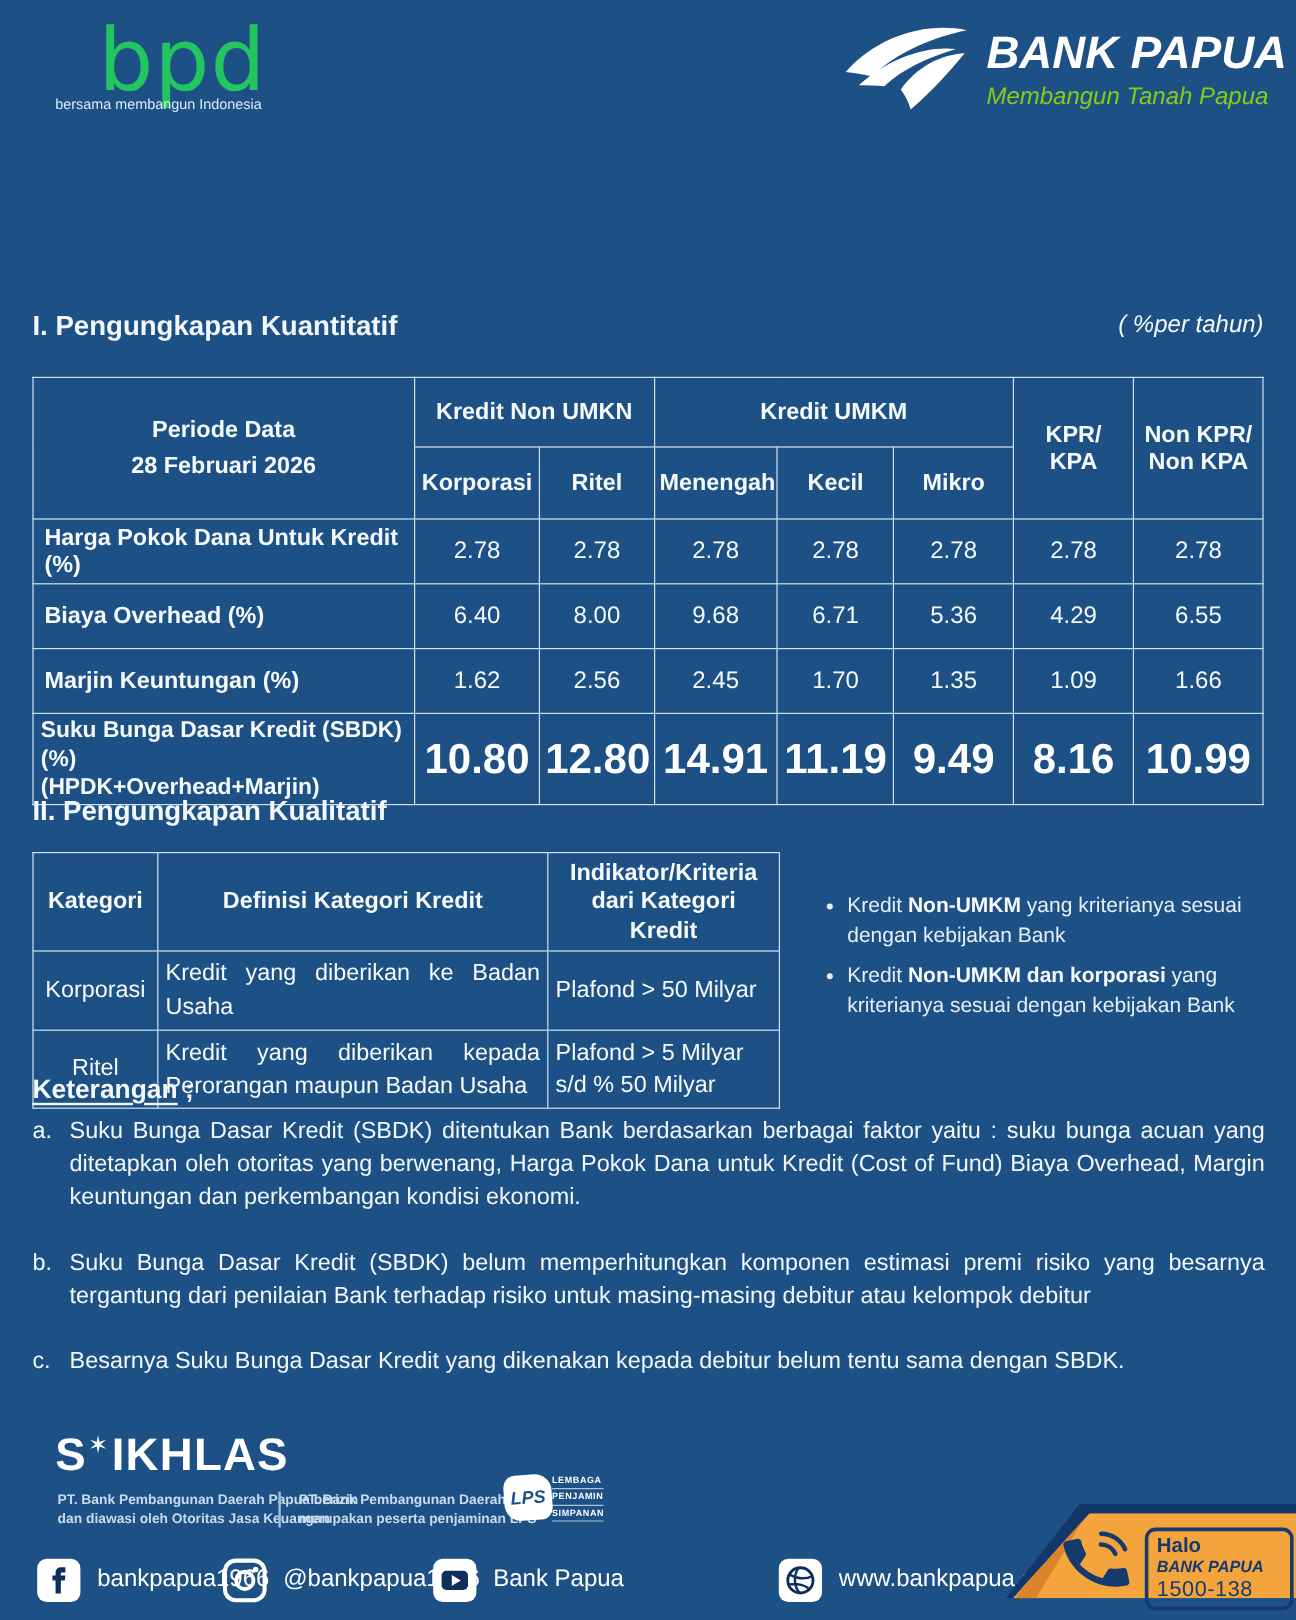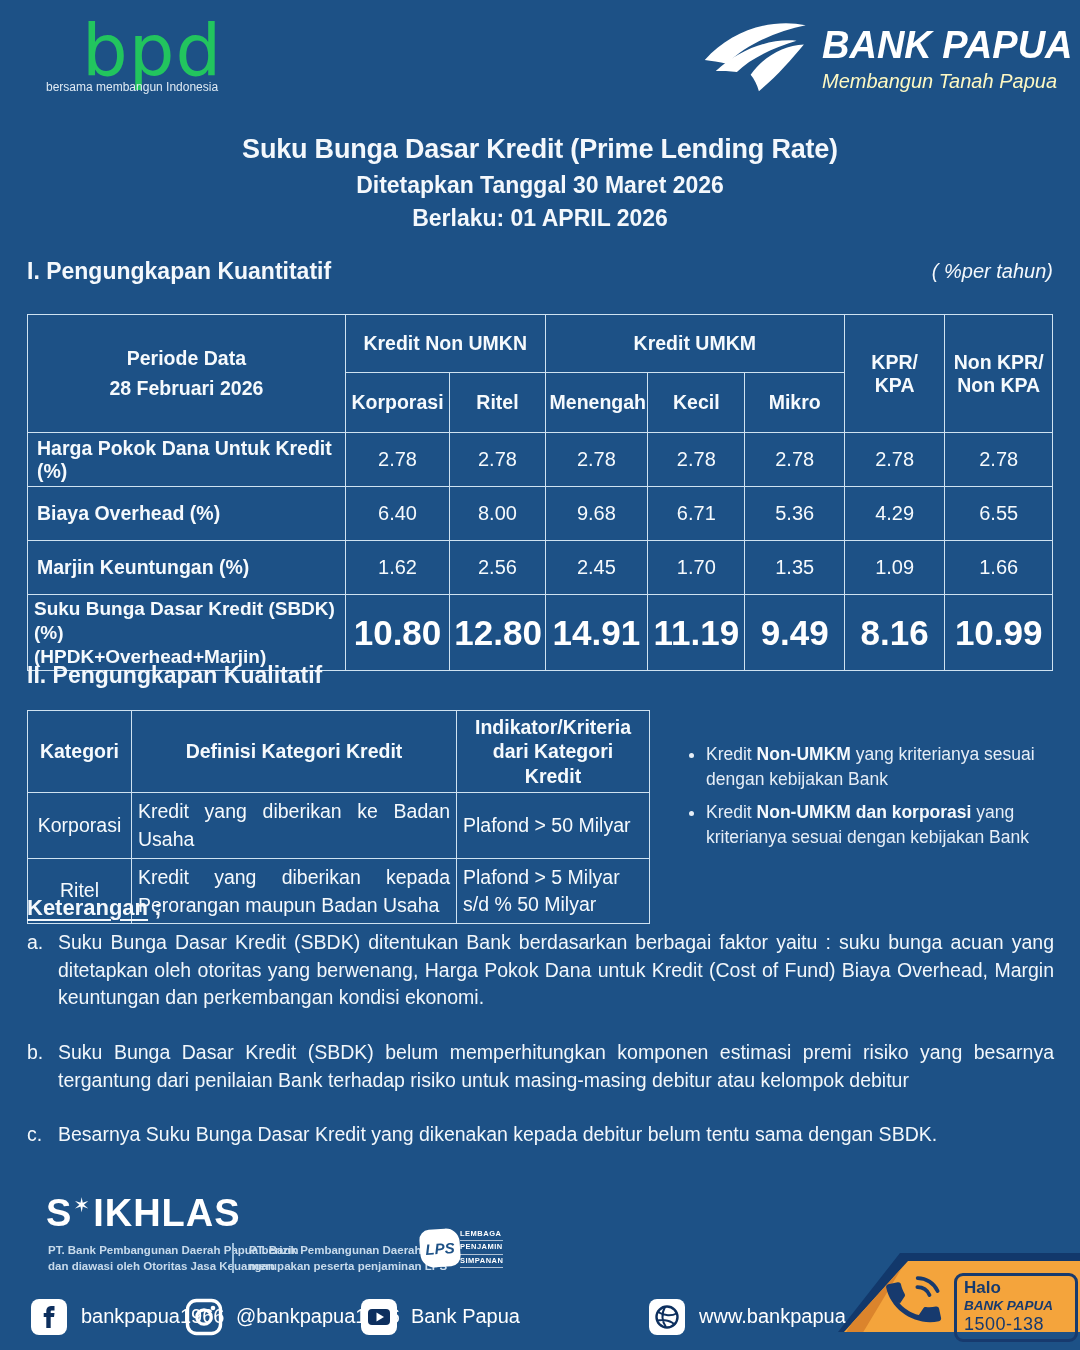--- a/index.html
+++ b/index.html
@@ -9,21 +9,21 @@
     font-family:"Liberation Sans", sans-serif;
     color:#f4f8fc;
   }
   
   .bpd-logo{position:absolute;left:82px;top:8px;font-family:"DejaVu Sans",sans-serif;
     font-weight:normal;font-size:72px;color:#22c55e;letter-spacing:1px;}
   .bpd-tagline{position:absolute;left:46px;top:80px;font-size:12px;color:#dfeaf4;}
   .bank-logo{position:absolute;left:698px;top:16px;width:120px;height:78px;}
   .bank-name-wrap{position:absolute;left:822px;top:26px;text-align:left;}
   .bank-name{font-size:38px;font-weight:bold;font-style:italic;color:#ffffff;letter-spacing:0px;line-height:1;}
-  .bank-tagline{font-size:20px;font-style:italic;color:#fef9c3;margin-top:6px;}
+  .bank-tagline{font-size:20px;font-style:italic;color:#84cc16;margin-top:6px;}
   
   .title-block{position:absolute;left:0;top:134px;width:1080px;text-align:center;}
   .title-1{font-size:27px;font-weight:bold;letter-spacing:-0.2px;}
   .title-2{font-size:23px;font-weight:bold;margin-top:7px;}
   .title-3{font-size:23px;font-weight:bold;margin-top:6px;}
   
   .sec1-head{position:absolute;left:27px;top:258px;font-size:23px;font-weight:bold;}
   .unit-note{position:absolute;right:27px;top:260px;font-size:20px;font-style:italic;}
   table.t1{position:absolute;left:27px;top:314px;width:1026px;border-collapse:collapse;table-layout:fixed;}
   table.t1 td{border:1.6px solid #cfe2f1;color:#f6fafd;text-align:center;vertical-align:middle;padding:2px 4px;}
@@ -98,25 +98,20 @@
   <svg class="bank-logo" viewBox="0 0 120 85">
     <path fill="#ffffff" d="M2 48 C30 16 74 2 112 10 C82 16 48 30 26 52 C18 50 9 49 2 48 Z"></path>
     <path fill="#ffffff" d="M14 60 C40 36 74 24 102 27 C76 35 52 46 37 61 C29 60 21 60 14 60 Z"></path>
     <path fill="#ffffff" d="M52 64 C66 44 88 32 110 31 C96 48 80 66 61 82 C59 75 56 69 52 64 Z"></path>
   </svg>
   <div class="bank-name-wrap">
     <div class="bank-name">BANK PAPUA</div>
     <div class="bank-tagline">Membangun Tanah Papua</div>
   </div>
 
-  <div class="title-block">
-    <div class="title-1">Suku Bunga Dasar Kredit (Prime Lending Rate)</div>
-    <div class="title-2">Ditetapkan Tanggal 30 Maret 2026</div>
-    <div class="title-3">Berlaku: 01 APRIL 2026</div>
-  </div>
 
   <div class="sec1-head">I. Pengungkapan Kuantitatif</div>
   <div class="unit-note">( %per tahun)</div>
 
   <table class="t1">
     <colgroup>
       <col style="width:31%">
         <col style="width:10.2%">
         <col style="width:9.3%">
         <col style="width:10%">

